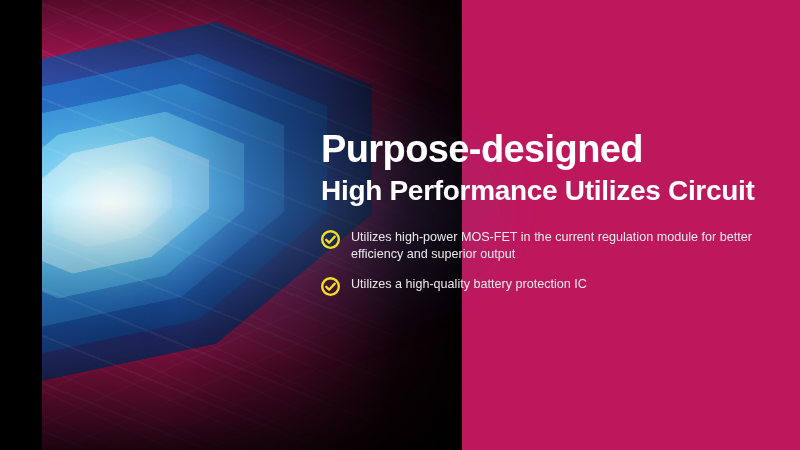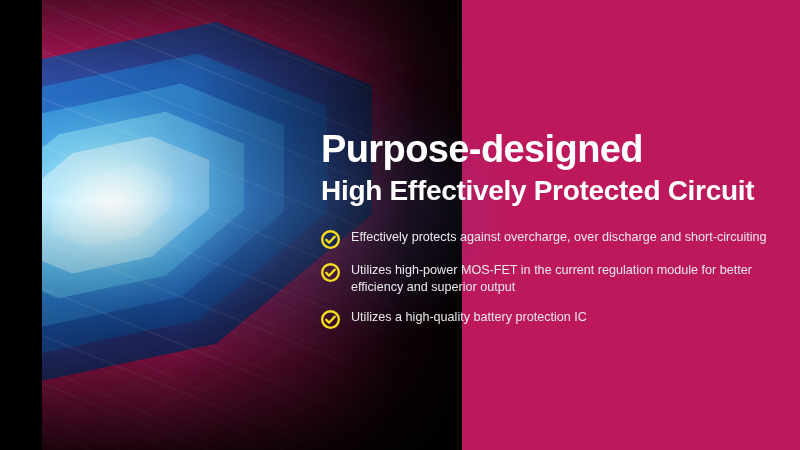--- a/index.html
+++ b/index.html
@@ -243,33 +243,24 @@
     <div class="art-vfade"></div>
     <div class="art-fade"></div>
   </div>
 
   <div class="haze"></div>
 
   <div class="content">
 
     <h1 class="title">Purpose-designed</h1>
 
-    <h2 class="subtitle">High Effectively Protected Circuit</h2>
+    <h2 class="subtitle">High Performance Utilizes Circuit</h2>
 
     <ul class="bullets">
 
-      <li class="bullet">
-        <span class="check-icon">
-          <svg viewBox="0 0 24 24" width="19" height="19">
-            <circle cx="12" cy="12" r="10.5" fill="none" stroke="#f5de1e" stroke-width="3"></circle>
-            <path d="M6.6 12.4 L10.2 16 L17.4 8.4" fill="none" stroke="#f5de1e" stroke-width="2.9" stroke-linecap="round" stroke-linejoin="round"></path>
-          </svg>
-        </span>
-        <span class="bullet-text">Effectively protects against overcharge, over discharge and short-circuiting</span>
-      </li>
 
       <li class="bullet">
         <span class="check-icon">
           <svg viewBox="0 0 24 24" width="19" height="19">
             <circle cx="12" cy="12" r="10.5" fill="none" stroke="#f5de1e" stroke-width="3"></circle>
             <path d="M6.6 12.4 L10.2 16 L17.4 8.4" fill="none" stroke="#f5de1e" stroke-width="2.9" stroke-linecap="round" stroke-linejoin="round"></path>
           </svg>
         </span>
         <span class="bullet-text">Utilizes high-power MOS-FET in the current regulation module for better efficiency and superior output</span>
       </li>

